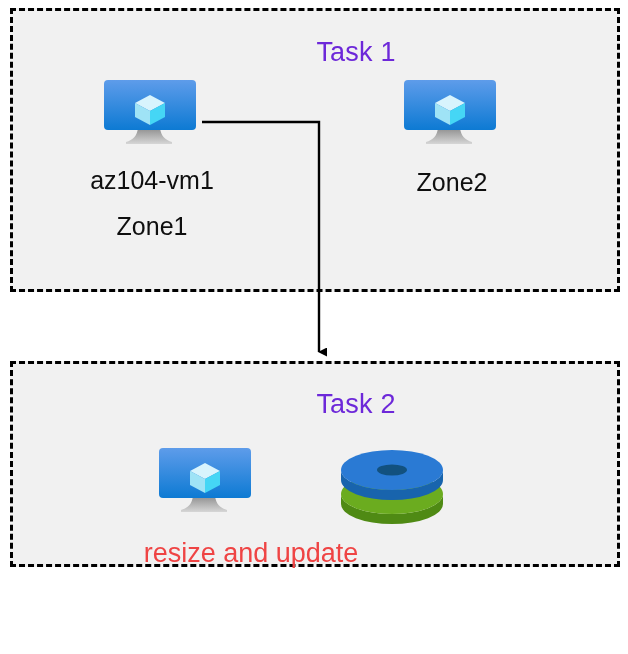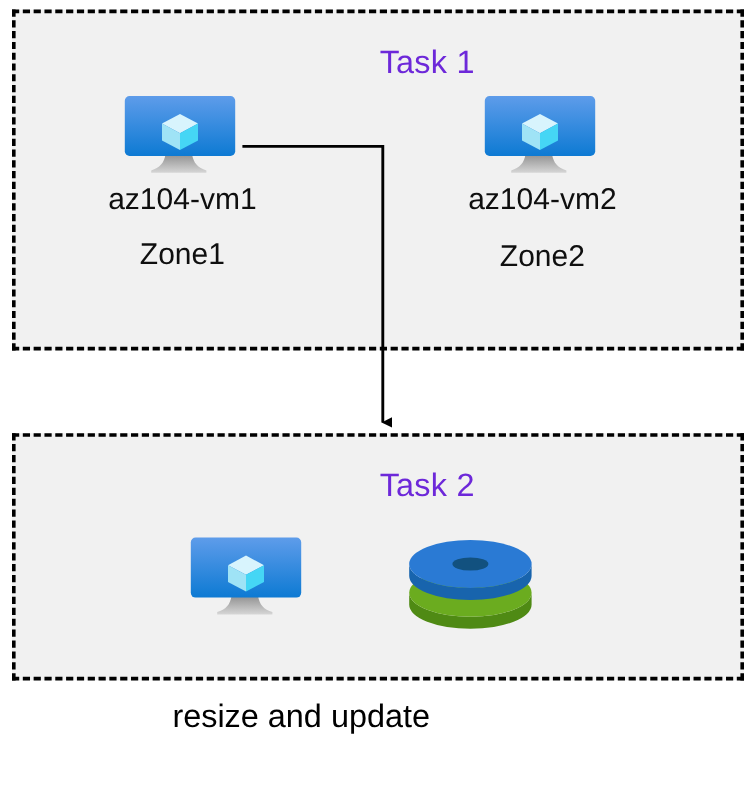--- a/index.html
+++ b/index.html
@@ -54,20 +54,21 @@
 
   .vm-icon {
     position: relative;
     width: 100px;
     height: 72px;
     margin: 0 auto;
   }
   .vm-icon svg { display: block; width: 100px; height: 72px; }
 
   .vm-label {
+    margin-top: 14px;
     color: #0f0f0f;
     font-size: 25px;
     line-height: 32px;
     white-space: nowrap;
   }
 
   
   #task2-icon-row {
     position: absolute;
     left: 10px; top: 440px;
@@ -82,24 +83,24 @@
   #task2-vm-icon svg { display:block; width: 100px; height: 72px; }
   #disks-icon {
     position: absolute;
     left: 327px; top: 2px;
     width: 110px; height: 84px;
   }
   #disks-icon svg { display:block; width: 110px; height: 84px; }
 
   #task2-caption {
     position: absolute;
-    left: 10px; top: 580px;
+    left: 10px; top: 536px;
     width: 482px;
     text-align: center;
-    color: #000000;
+    color: #ef4444;
     font-size: 27px;
     line-height: 34px;
     white-space: nowrap;
   }
 
   
   #connector {
     position: absolute;
     left: 0; top: 0;
     width: 628px; height: 654px;
@@ -156,21 +157,20 @@
         </defs>
         <path d="M36 50 h22 c1 8 5 12 12 14 v2 H24 v-2 c7 -2 11 -6 12 -14 z" fill="url(#std2)"></path>
         <rect x="2" y="2" width="92" height="50" rx="4" fill="url(#scr2)"></rect>
         <g>
           <path d="M48 17 L63 25 L48 33 L33 25 Z" fill="#d8f4fd"></path>
           <path d="M33 25 L48 33 L48 47 L33 39 Z" fill="#9fe3f6"></path>
           <path d="M63 25 L48 33 L48 47 L63 39 Z" fill="#45d6f5"></path>
         </g>
       </svg>
     </div>
-    <div class="vm-label">az104-vm2</div>
     <div class="vm-label" style="margin-top:16px">Zone2</div>
   </div>
 
   <svg id="connector" viewBox="0 0 628 654" xmlns="http://www.w3.org/2000/svg">
     <defs>
       <marker id="arrowhead" markerWidth="10" markerHeight="10" refX="4.5" refY="8" orient="auto" markerUnits="userSpaceOnUse">
         <path d="M0 0 L9 0 L4.5 9 Z" fill="#000000"></path>
       </marker>
     </defs>
     <path d="M202 122 L319 122 L319 352" fill="none" stroke="#000000" stroke-width="2.4" marker-end="url(#arrowhead)"></path>

